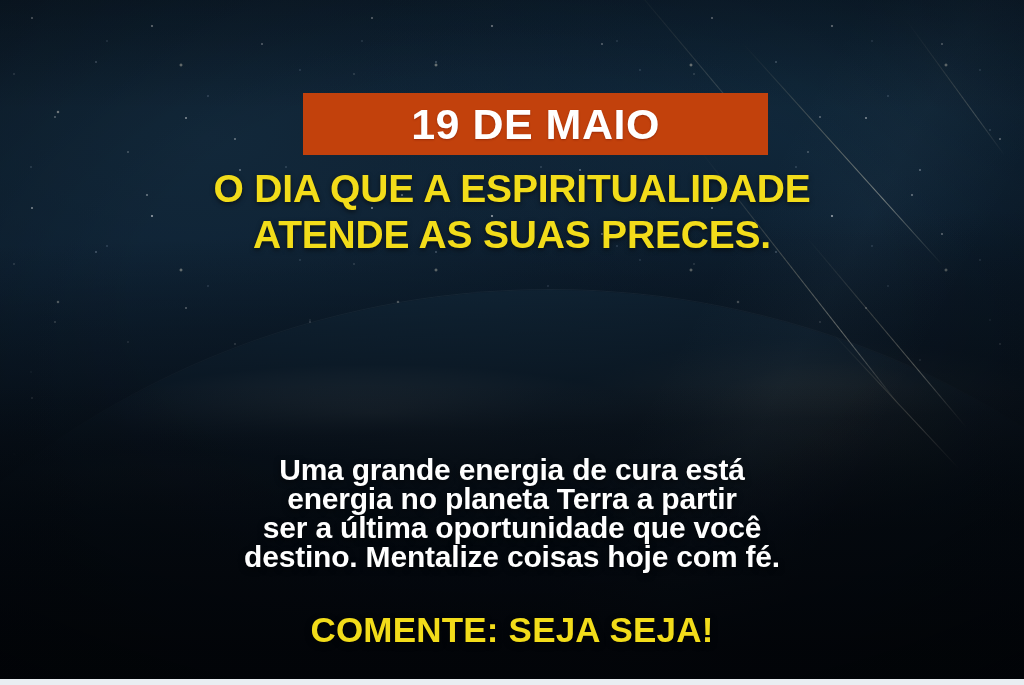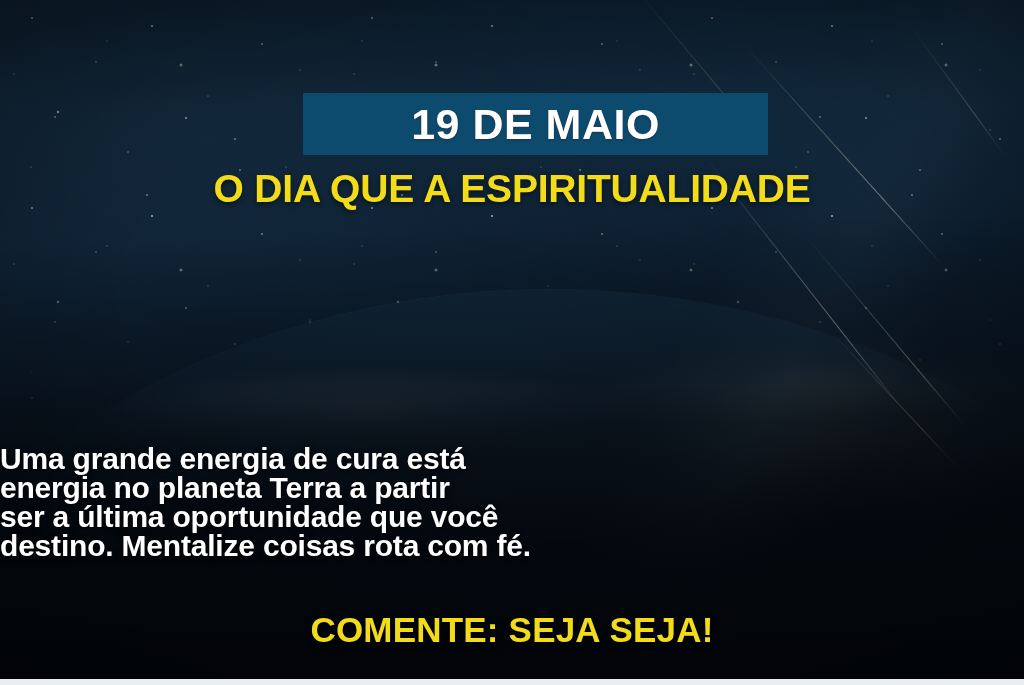--- a/index.html
+++ b/index.html
@@ -164,21 +164,21 @@
     align-items: center;
   }
 
   
   .date-banner {
     position: absolute;
     left: 303px;
     top: 93px;
     width: 465px;
     height: 62px;
-    background: #0c4a6e;
+    background: #c2410c;
     display: flex;
     align-items: center;
     justify-content: center;
   }
   .date-banner-text {
     color: #ffffff;
     font-size: 43px;
     font-weight: 700;
     letter-spacing: .5px;
     line-height: 1;
@@ -198,23 +198,24 @@
     font-weight: 700;
     line-height: 1.18;
     letter-spacing: -0.2px;
     text-shadow: 0 2px 5px rgba(0,0,0,.55);
   }
   .headline-line { display: block; white-space: nowrap; }
 
   
   .body-copy {
     position: absolute;
-    top: 444px;
-    left: 0;
-    width: 1024px;
+    top: 455px;
+    left: 0;
+    width: 1024px;
+    text-align: center;
     color: #ffffff;
     font-size: 30px;
     font-weight: 700;
     line-height: 29px;
     letter-spacing: -0.2px;
     text-shadow: 0 2px 6px rgba(0,0,0,.62);
   }
   .body-line { display: block; white-space: nowrap; }
 
   
@@ -268,27 +269,28 @@
   <div class="bg-layer bg-vignette"></div>
 
   <div class="content">
 
     <div class="date-banner">
       <span class="date-banner-text">19 DE MAIO</span>
     </div>
 
     <div class="headline">
       <span class="headline-line">O DIA QUE A ESPIRITUALIDADE</span>
+      <span class="headline-line">ATENDE AS SUAS PRECES.</span>
     </div>
 
     <div class="body-copy">
       <span class="body-line">Uma grande energia de cura está</span>
       <span class="body-line">energia no planeta Terra a partir</span>
       <span class="body-line">ser a última oportunidade que você</span>
-      <span class="body-line">destino. Mentalize coisas rota com fé.</span>
+      <span class="body-line">destino. Mentalize coisas hoje com fé.</span>
     </div>
 
     <div class="cta">COMENTE: SEJA SEJA!</div>
 
   </div>
 
   <div class="bottom-strip"></div>
 
 </div>
 

